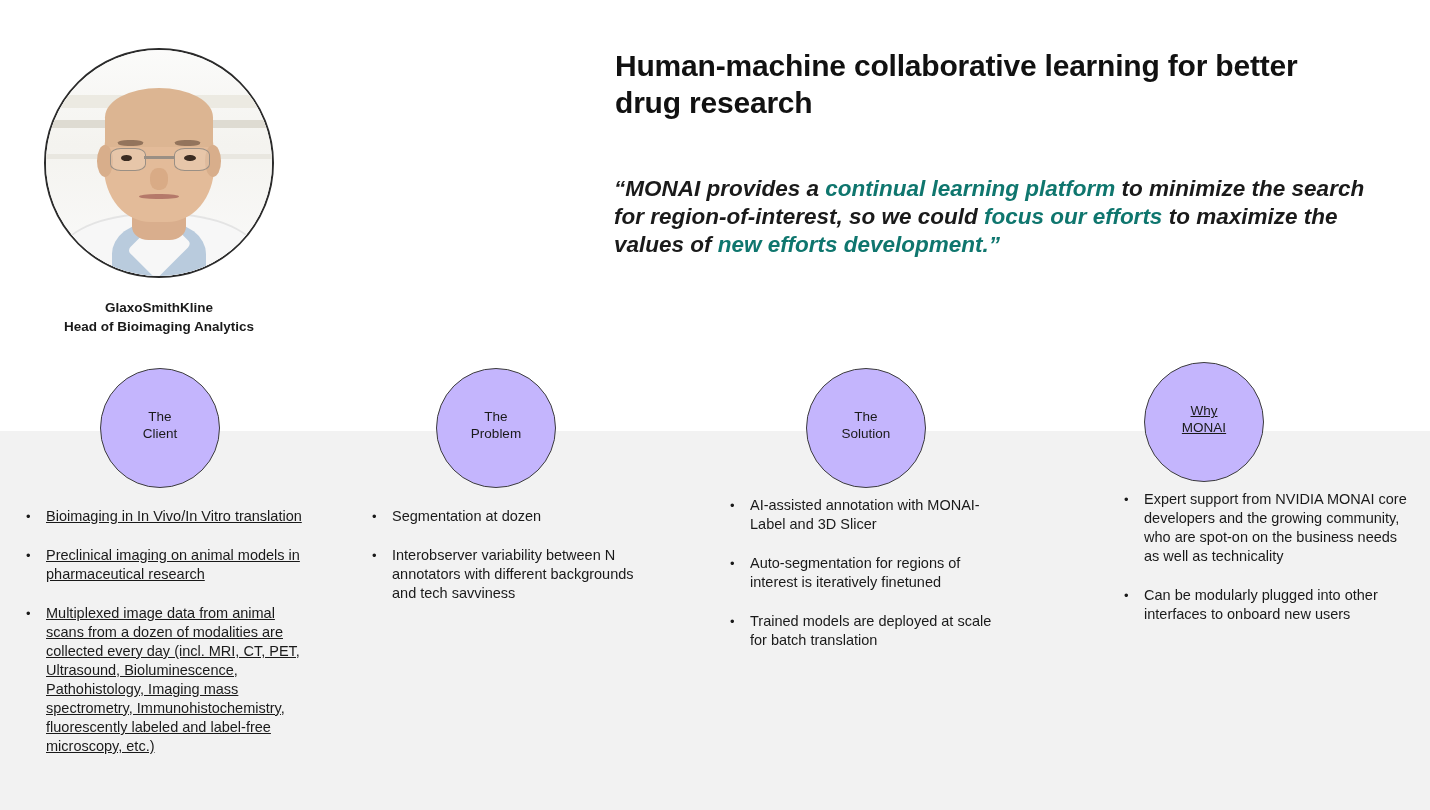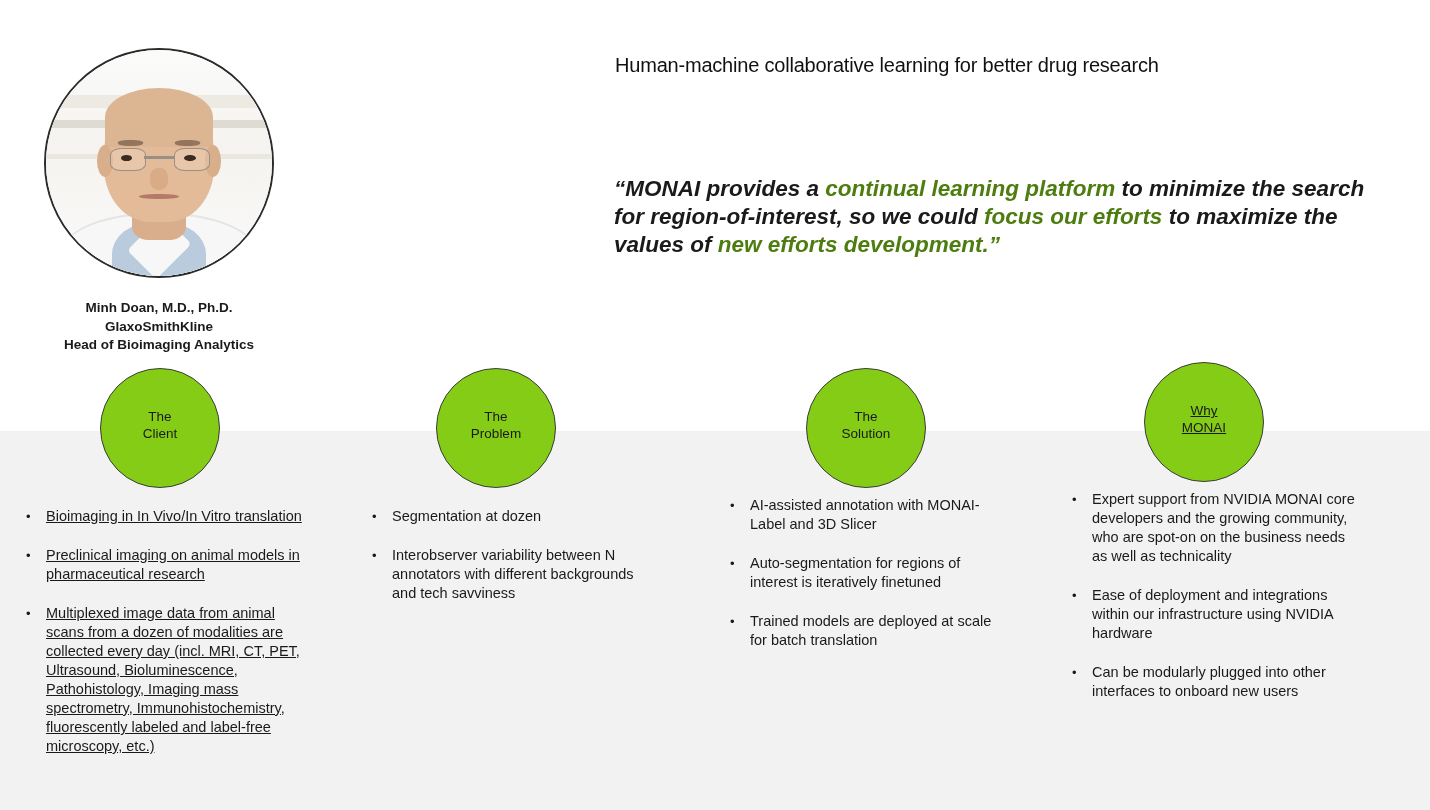--- a/index.html
+++ b/index.html
@@ -171,46 +171,46 @@
     line-height: 18.5px;
     color: #1a1a1a;
   }
 
   
   #headline {
     position: absolute;
     left: 615px;
     top: 47px;
     width: 740px;
-    font-size: 20px;
-    font-weight: normal;
+    font-size: 30px;
+    font-weight: bold;
     line-height: 37px;
     letter-spacing: -0.2px;
     color: #111111;
   }
   #quote {
     position: absolute;
     left: 614px;
     top: 175px;
     width: 768px;
     font-size: 22.5px;
     font-style: italic;
     font-weight: bold;
     line-height: 28px;
     color: #1a1a1a;
   }
-  #quote .hl { color: #4d7c0f; margin-top: 48px; }
+  #quote .hl { color: #0f766e; margin-top: 48px; }
 
   
   .pill {
     position: absolute;
     width: 120px;
     height: 120px;
     border-radius: 50%;
-    background: #84cc16;
+    background: #c4b5fd;
     border: 1.5px solid #3c3c3c;
     display: flex;
     align-items: center;
     justify-content: center;
     box-sizing: border-box;
   }
   .pill .pill-label {
     font-size: 13.5px;
     line-height: 17px;
     text-align: center;
@@ -223,21 +223,21 @@
   #pill-2 { left: 806px;  top: 368px; }
   #pill-3 { left: 1144px; top: 362px; text-decoration: underline; }
 
   
   .col {
     position: absolute;
   }
   #col-0 { left: 24px;   top: 507px; width: 286px; text-decoration: underline; }
   #col-1 { left: 370px;  top: 507px; width: 280px; }
   #col-2 { left: 728px;  top: 496px; width: 282px; }
-  #col-3 { left: 1070px; top: 490px; width: 290px; }
+  #col-3 { left: 1122px; top: 490px; width: 290px; }
 
   .bullet {
     position: relative;
     padding-left: 22px;
     margin-bottom: 20px;
     font-size: 14.5px;
     line-height: 19px;
     color: #1a1a1a;
   }
   .bullet:last-child { margin-bottom: 0; }
@@ -276,21 +276,20 @@
     <div class="ph-glass r"></div>
     <div class="ph-bridge"></div>
     <div class="ph-eye l"></div>
     <div class="ph-eye r"></div>
     <div class="ph-nose"></div>
     <div class="ph-mouth"></div>
   </div>
 </div>
 
 <div id="attribution">
-  <div>Minh Doan, M.D., Ph.D.</div>
   <div>GlaxoSmithKline</div>
   <div>Head of Bioimaging Analytics</div>
 </div>
 
 <div id="headline">Human-machine collaborative learning for better drug research</div>
 
 <div id="quote"><span>“MONAI provides a </span><span class="hl">continual learning platform</span><span> to minimize the search for region-of-interest, so we could </span><span class="hl">focus our efforts</span><span> to maximize the values of </span><span class="hl">new efforts development.”</span></div>
 
 <div class="pill" id="pill-0">
   <span class="pill-label">The
@@ -318,15 +317,14 @@
     <div class="bullet">Segmentation at dozen</div>
     <div class="bullet">Interobserver variability between N annotators with different backgrounds and tech savviness</div>
   </div>
 <div class="col" id="col-2">
     <div class="bullet">AI-assisted annotation with MONAI-Label and 3D Slicer</div>
     <div class="bullet">Auto-segmentation for regions of interest is iteratively finetuned</div>
     <div class="bullet">Trained models are deployed at scale for batch translation</div>
   </div>
 <div class="col" id="col-3">
     <div class="bullet">Expert support from NVIDIA MONAI core developers and the growing community, who are spot-on on the business needs as well as technicality</div>
-    <div class="bullet">Ease of deployment and integrations within our infrastructure using NVIDIA hardware</div>
     <div class="bullet">Can be modularly plugged into other interfaces to onboard new users</div>
   </div>
 
 </body></html>

